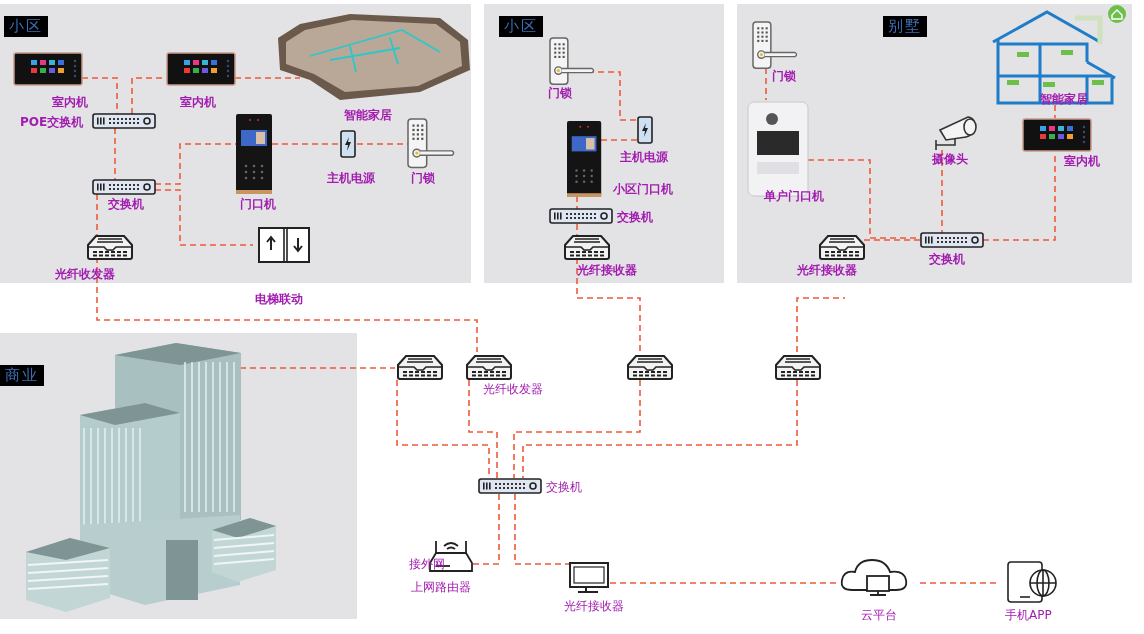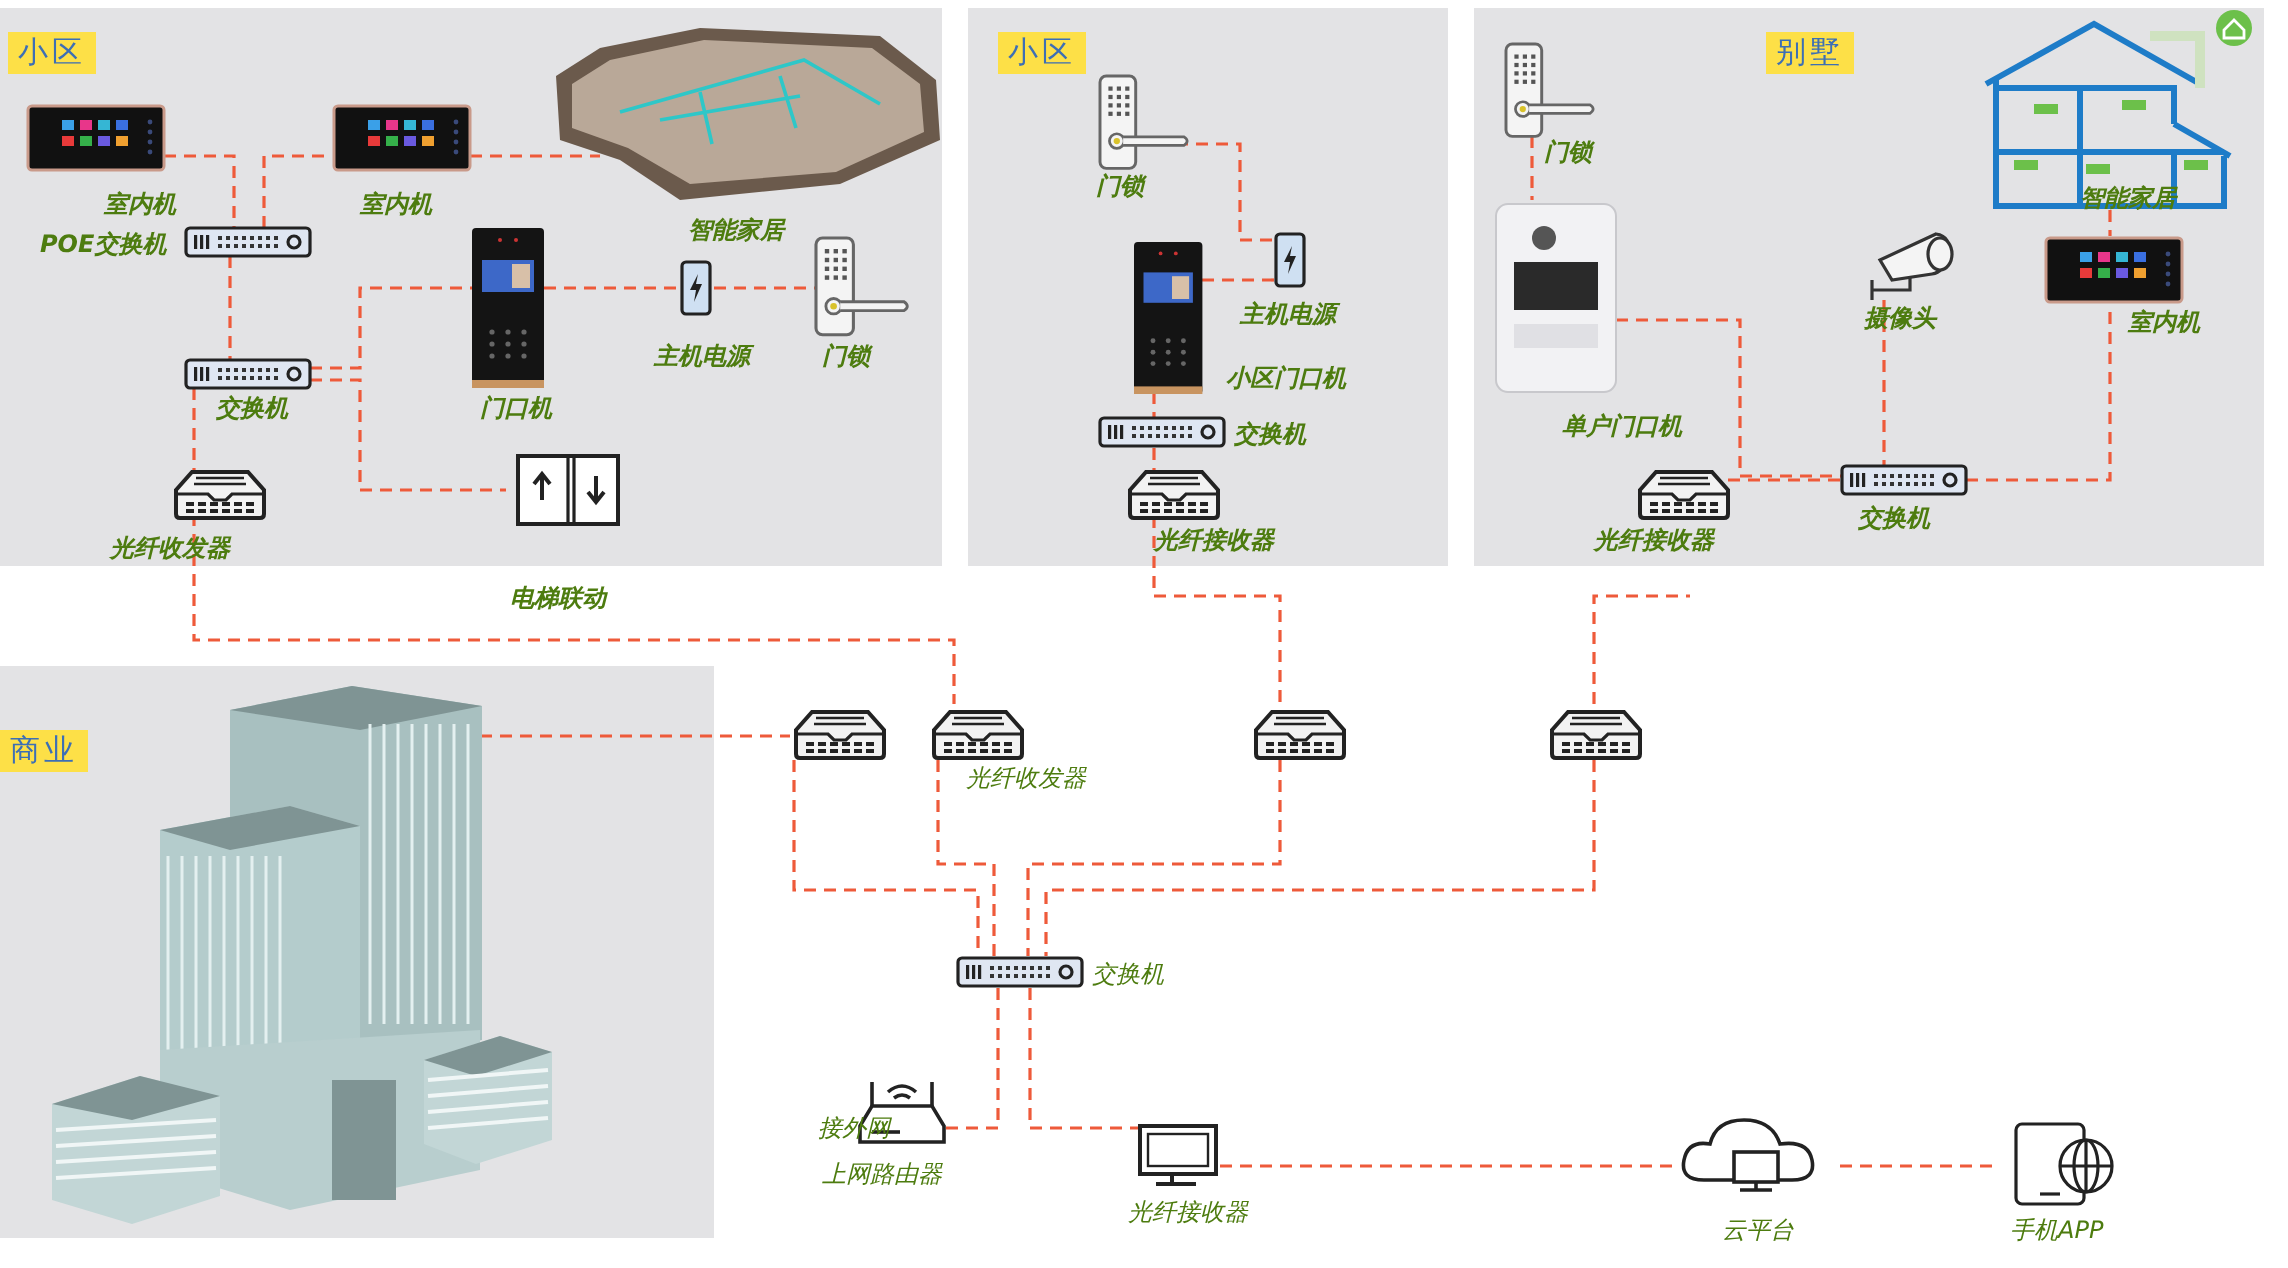--- a/index.html
+++ b/index.html
@@ -1,19 +1,19 @@
 <!DOCTYPE html>
 <html><head>
 <meta charset="utf-8">
 <style>
   html,body{margin:0;padding:0;background:#ffffff;}
   body{width:1144px;height:634px;position:relative;overflow:hidden;font-family:"DejaVu Sans",sans-serif;}
   .panel{position:absolute;background:#e3e3e5;}
-  .ptitle{position:absolute;background:#fde047;color:#3d6fb5;font-size:15px;padding:1px 5px;letter-spacing:2px;}
-  .lbl{position:absolute;font-size:12px;color:#4d7c0f;white-space:nowrap;font-weight:bold;font-style:italic;}
+  .ptitle{position:absolute;background:#000000;color:#3d6fb5;font-size:15px;padding:1px 5px;letter-spacing:2px;}
+  .lbl{position:absolute;font-size:12px;color:#a21caf;white-space:nowrap;font-weight:bold;}
   .lbl.n{font-weight:normal;}
   svg#wires{position:absolute;left:0;top:0;}
 </style>
 </head>
 <body>
 
 <div class="panel" style="left:0;top:4px;width:471px;height:279px;"></div>
 <div class="panel" style="left:484px;top:4px;width:240px;height:279px;"></div>
 <div class="panel" style="left:737px;top:4px;width:395px;height:279px;"></div>
 <div class="panel" style="left:0;top:333px;width:357px;height:286px;"></div>
@@ -306,21 +306,21 @@
 <div class="lbl" style="left:55px;top:266px;">光纤收发器</div>
 <div class="lbl" style="left:255px;top:266px;margin-top:25px;">电梯联动</div>
 
 <div class="lbl" style="left:548px;top:85px;">门锁</div>
 <div class="lbl" style="left:620px;top:149px;">主机电源</div>
 <div class="lbl" style="left:613px;top:181px;">小区门口机</div>
 <div class="lbl" style="left:617px;top:209px;">交换机</div>
 <div class="lbl" style="left:577px;top:262px;">光纤接收器</div>
 
 <div class="lbl" style="left:772px;top:68px;">门锁</div>
-<div class="lbl" style="left:781px;top:188px;margin-top:17px;">单户门口机</div>
+<div class="lbl" style="left:764px;top:188px;">单户门口机</div>
 <div class="lbl" style="left:932px;top:151px;">摄像头</div>
 <div class="lbl" style="left:1040px;top:91px;">智能家居</div>
 <div class="lbl" style="left:1064px;top:153px;">室内机</div>
 <div class="lbl" style="left:929px;top:251px;">交换机</div>
 <div class="lbl" style="left:797px;top:262px;">光纤接收器</div>
 
 <div class="lbl n" style="left:483px;top:381px;">光纤收发器</div>
 <div class="lbl n" style="left:546px;top:479px;">交换机</div>
 <div class="lbl n" style="left:381px;top:556px;margin-left:28px;">接外网</div>
 <div class="lbl n" style="left:411px;top:579px;">上网路由器</div>

